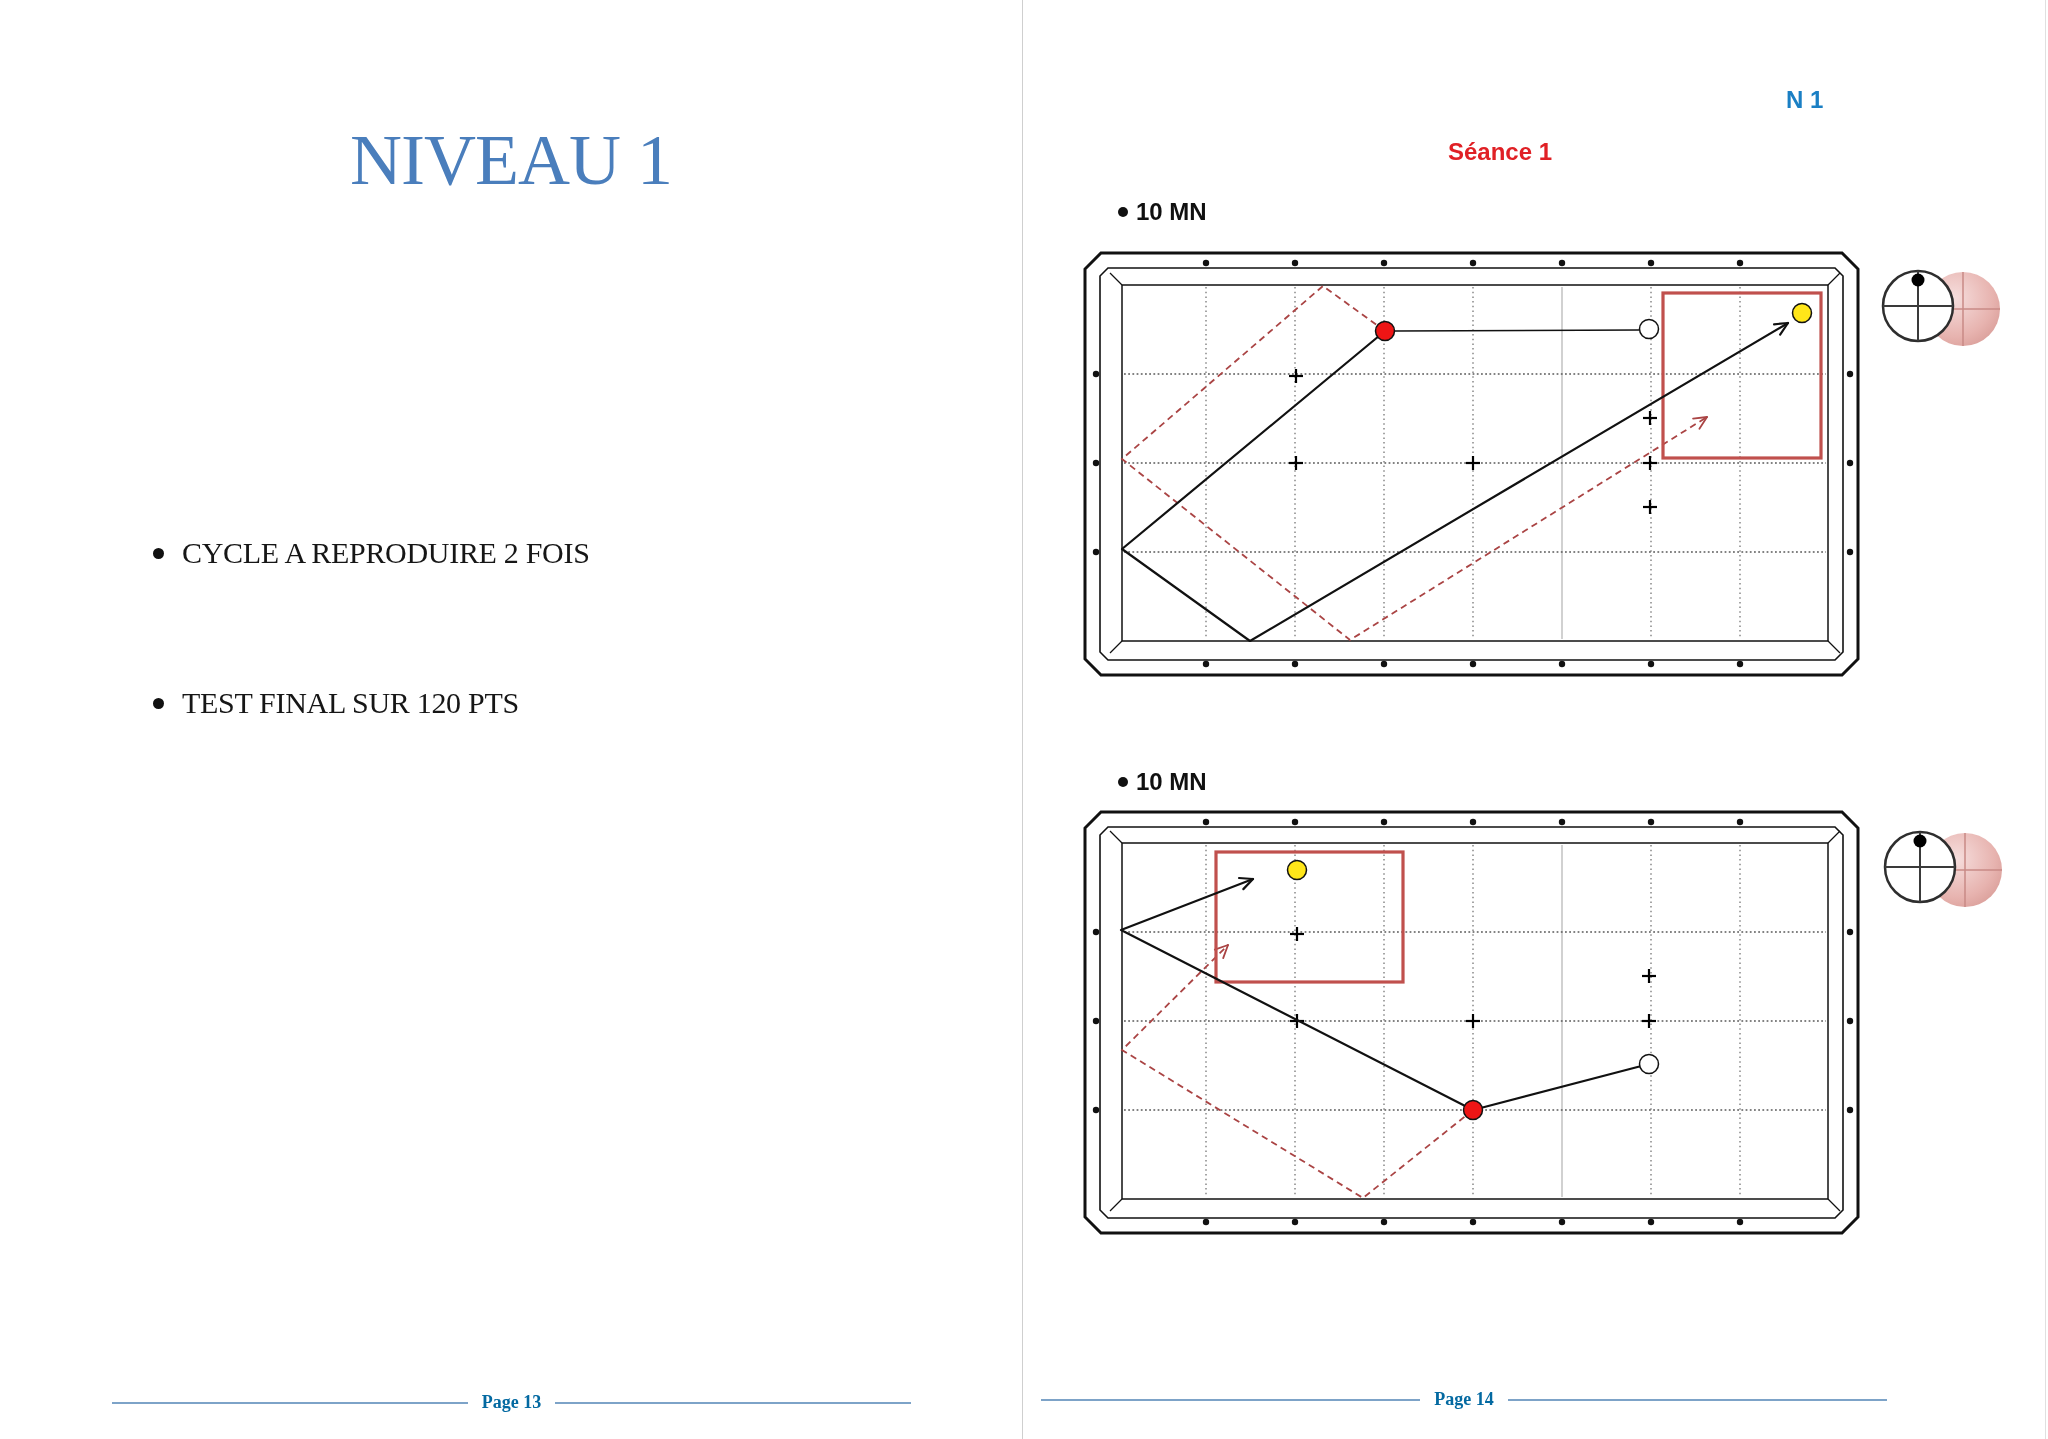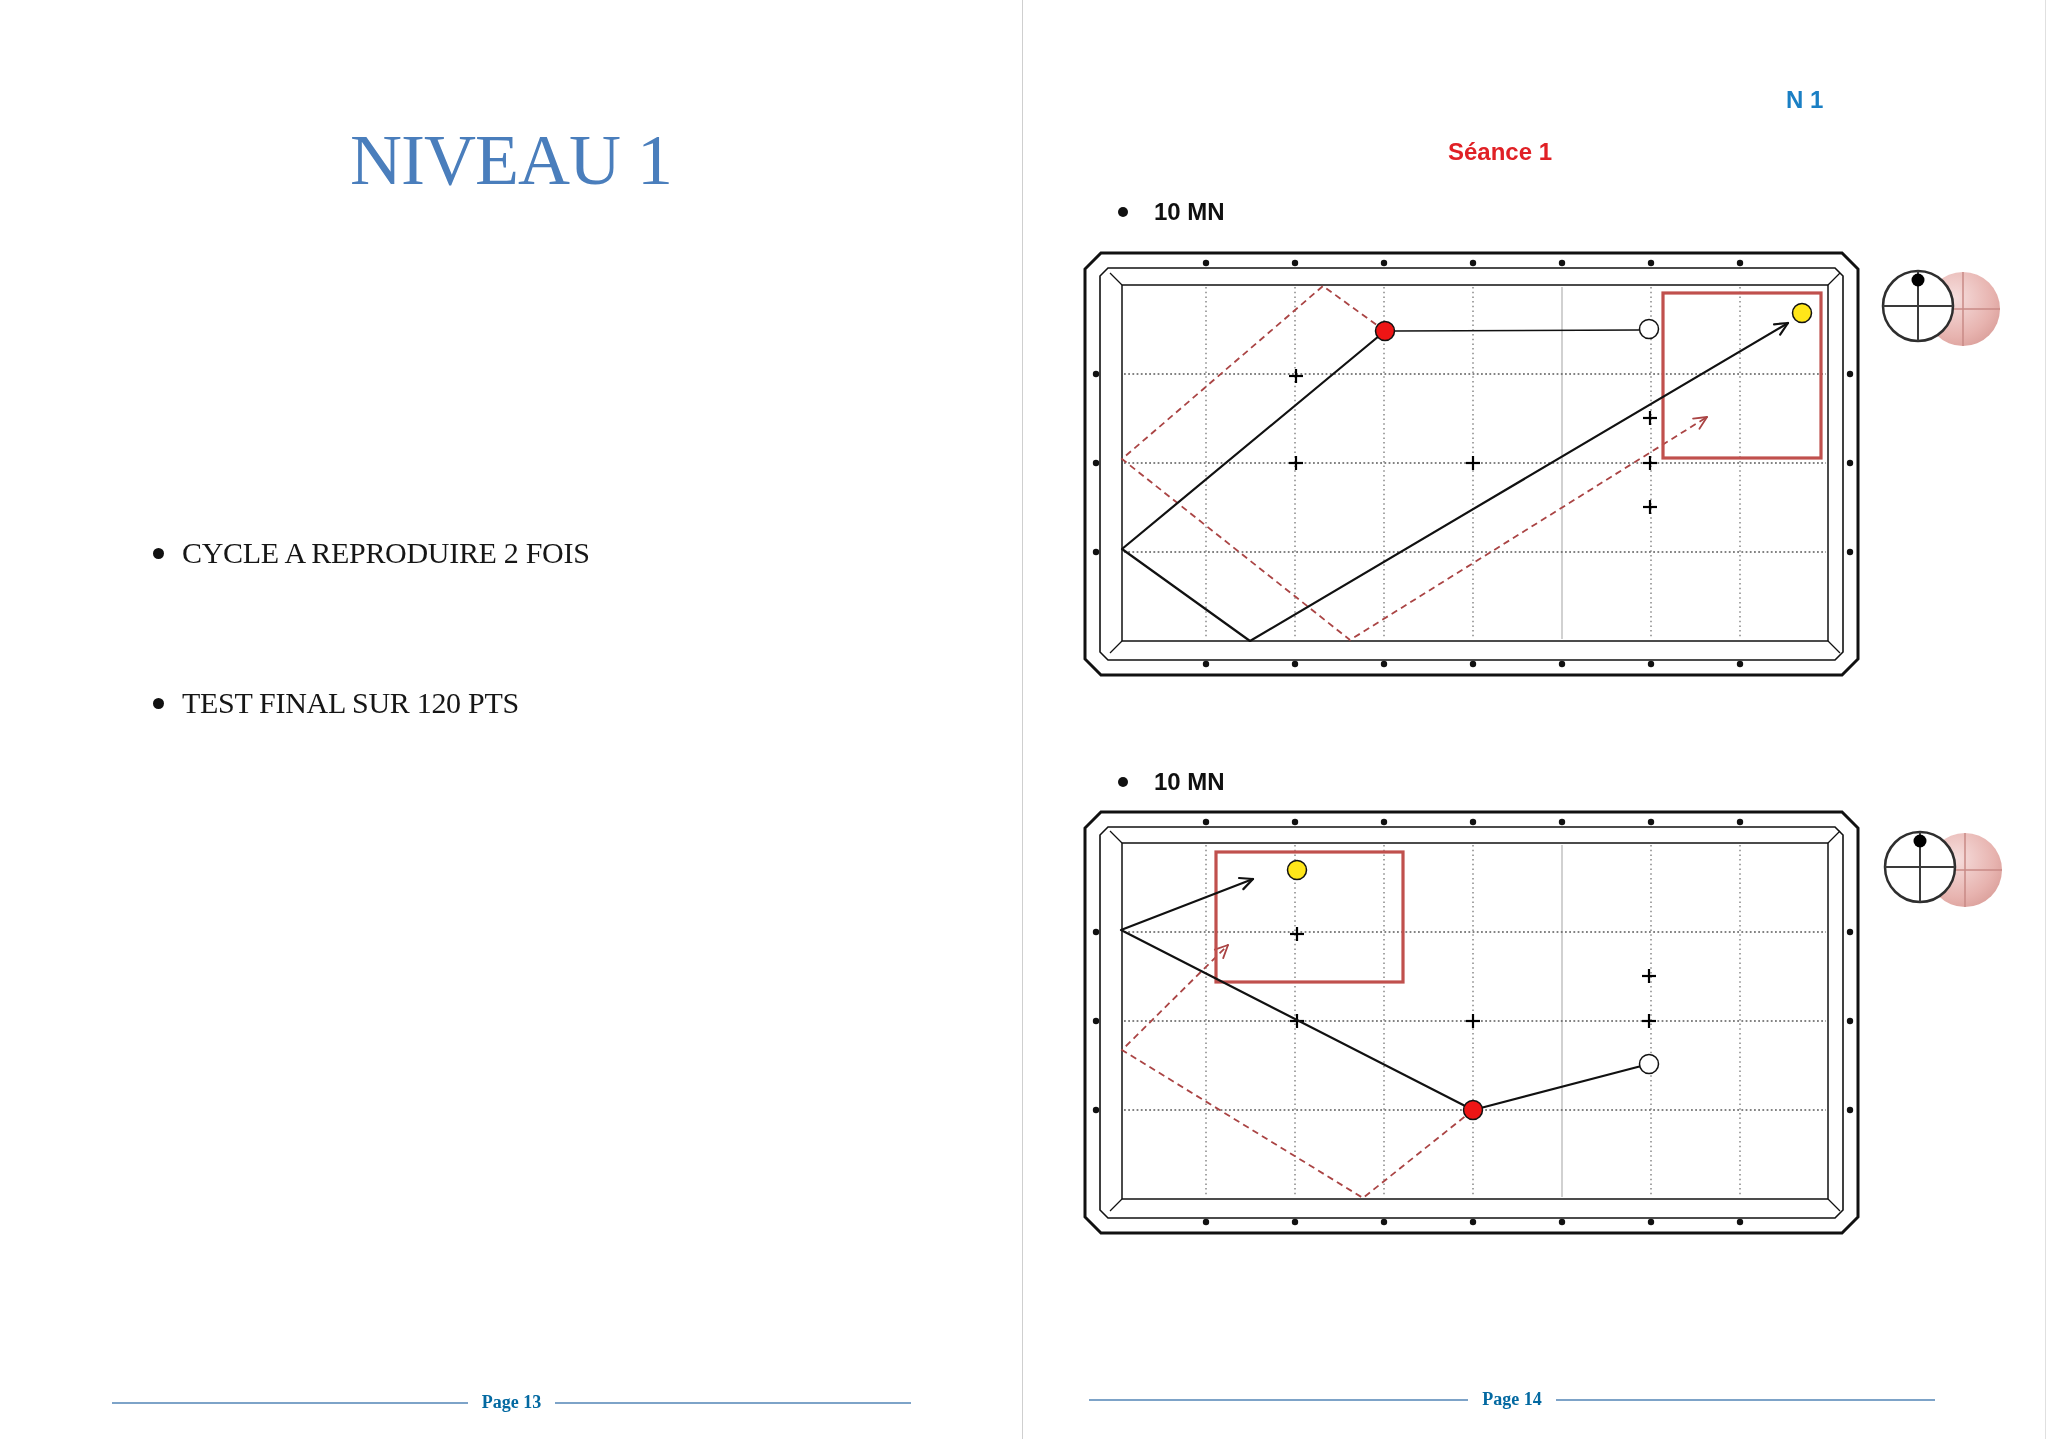--- a/index.html
+++ b/index.html
@@ -17,26 +17,26 @@
   .bullet{position:absolute;left:153px;width:790px;}
   .bullet .btxt{display:block;margin-left:29px;font-size:30px;line-height:50px;color:#161616;
                 white-space:pre-line;letter-spacing:-0.3px;}
   .bdot{position:absolute;left:0;top:20px;width:11px;height:11px;border-radius:50%;background:#111;}
 
   .footer-row{position:absolute;display:flex;align-items:center;gap:14px;}
   .footer-row .rule{flex:1;height:2px;background:#7da3c8;}
   .footer-row .ftext{font-family:"Liberation Serif", serif;font-weight:bold;font-size:18px;
                      color:#0369a1;white-space:nowrap;}
   #footer-left{left:112px;top:1392px;width:799px;}
-  #footer-right{left:1089px;top:1389px;width:846px;}
+  #footer-right{left:1041px;top:1389px;width:846px;}
 
   .level-tag{position:absolute;left:1786px;top:86px;font-size:24px;font-weight:bold;color:#1a7fc4;}
   .session-title{position:absolute;left:1375px;top:138px;width:250px;text-align:center;
                  font-size:24px;font-weight:bold;color:#e02025;}
-  .duration{position:absolute;left:1118px;display:flex;align-items:center;gap:26px;
+  .duration{position:absolute;left:1118px;display:flex;align-items:center;gap:8px;
             font-size:24px;font-weight:bold;color:#101010;}
   .duration .mdot{width:10px;height:10px;border-radius:50%;background:#111;}
   #duration-1{top:198px;}
   #duration-2{top:768px;}
 
   svg.diagram{position:absolute;}
 </style>
 </head>
 <body>
 

